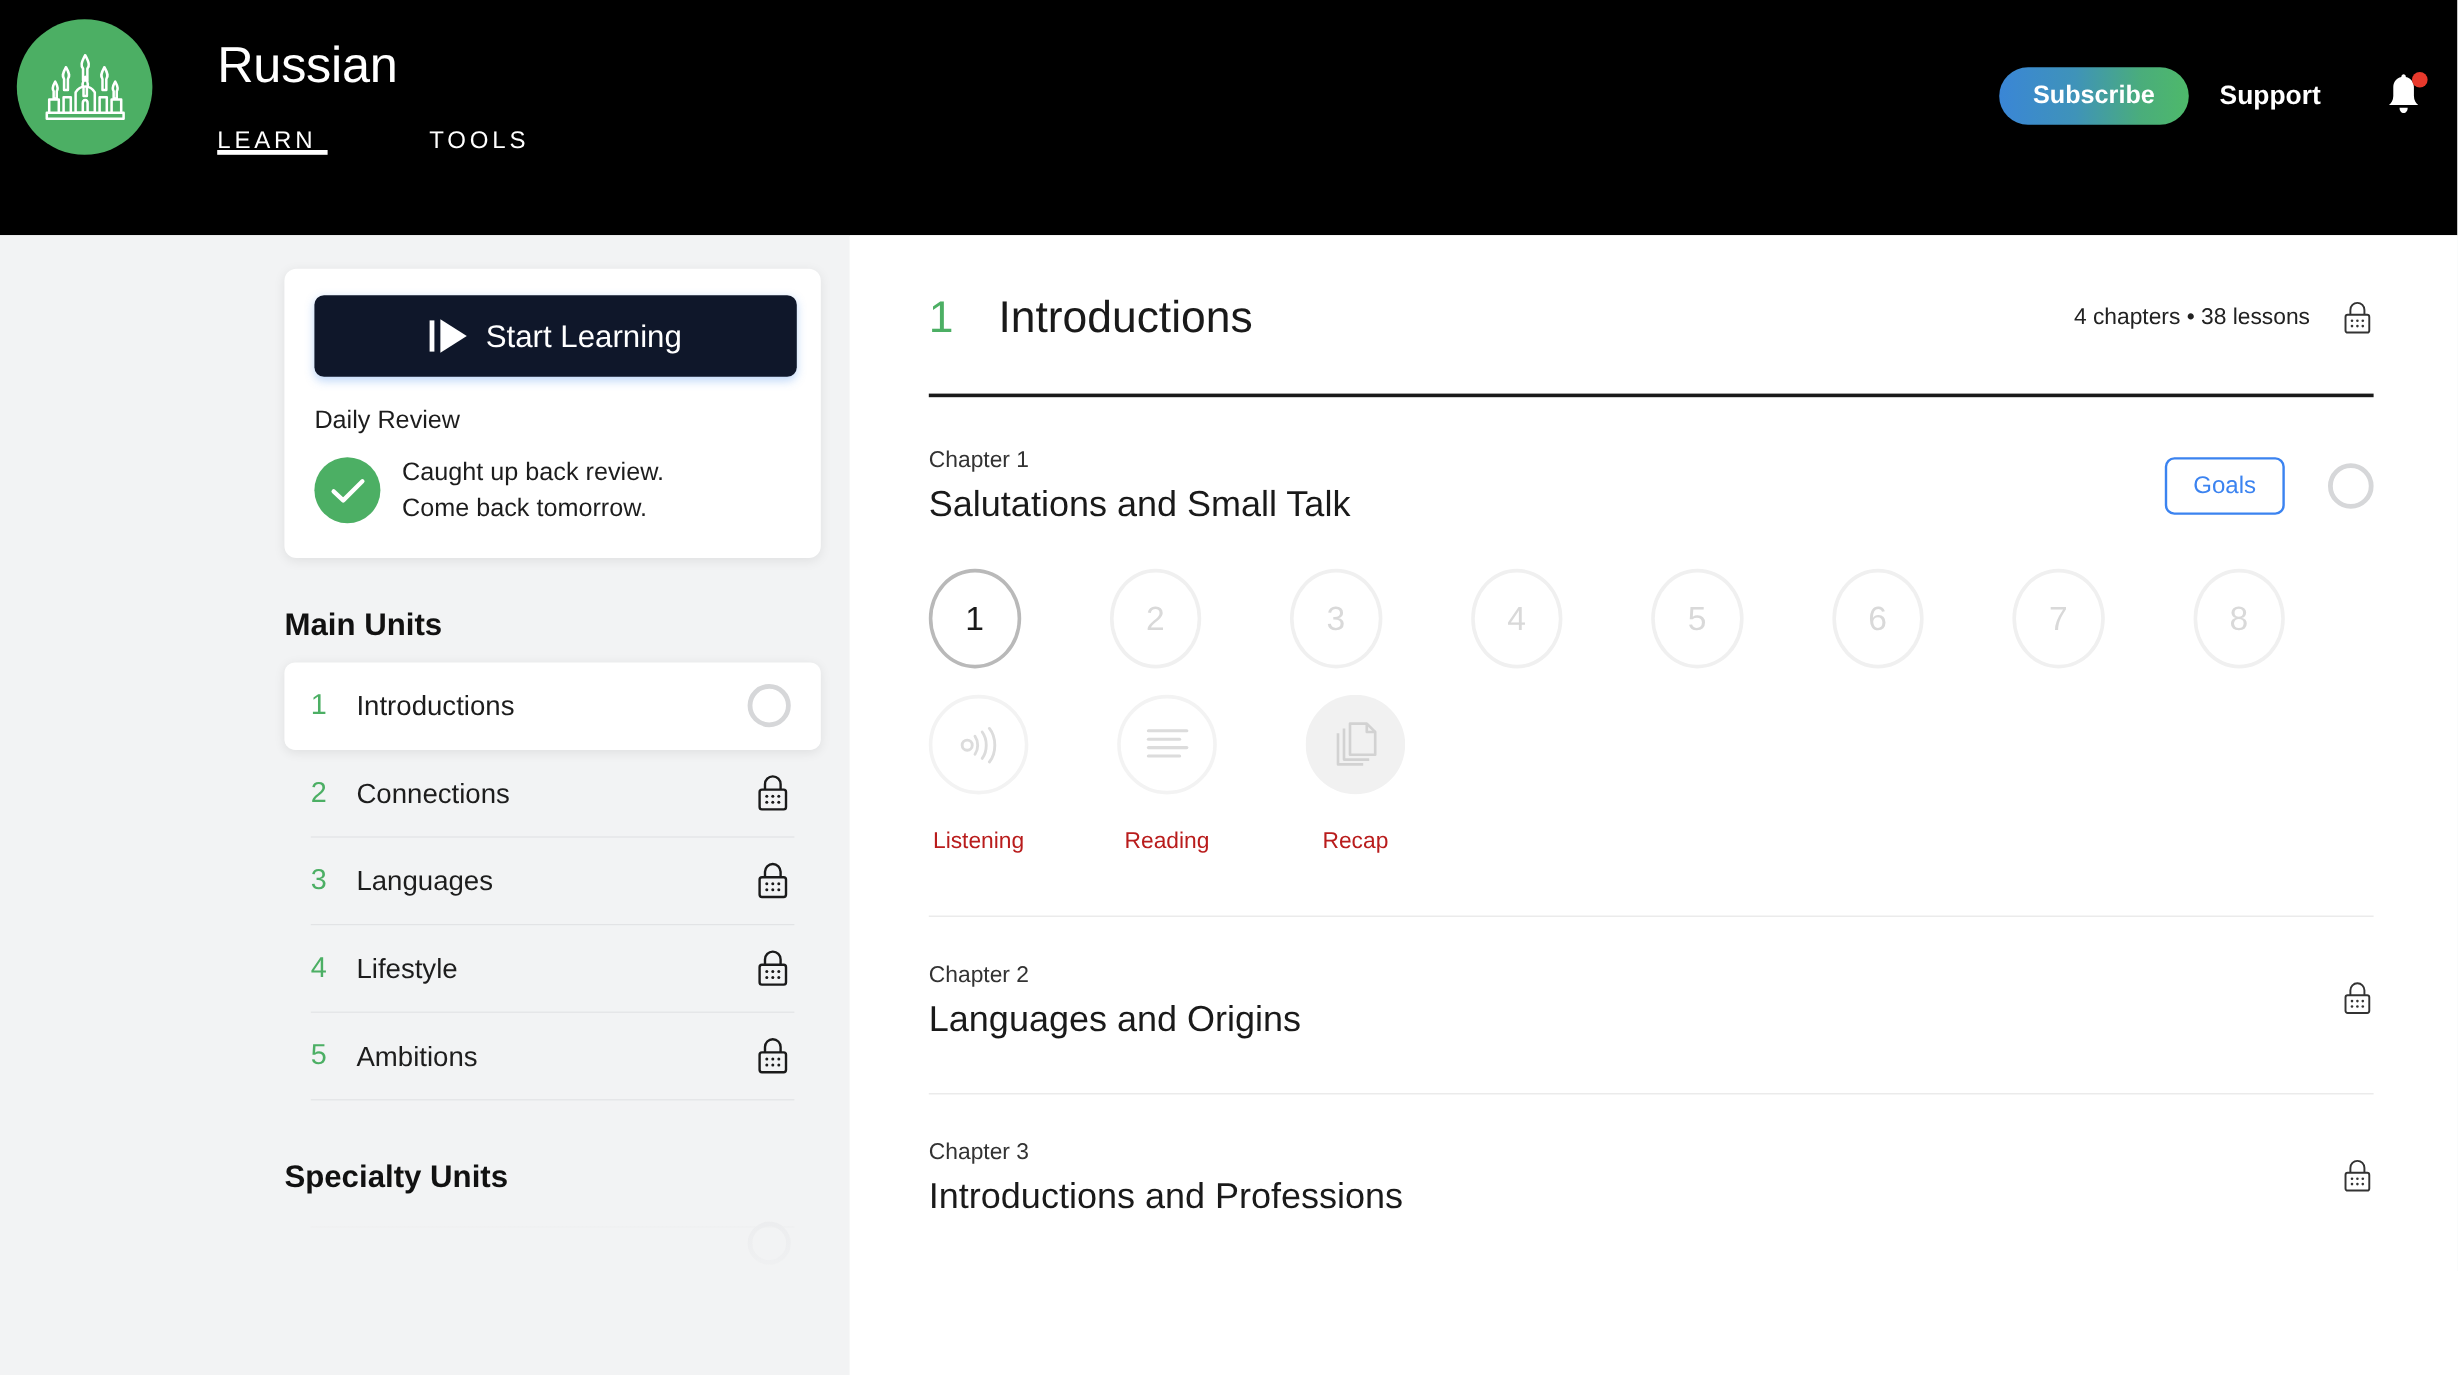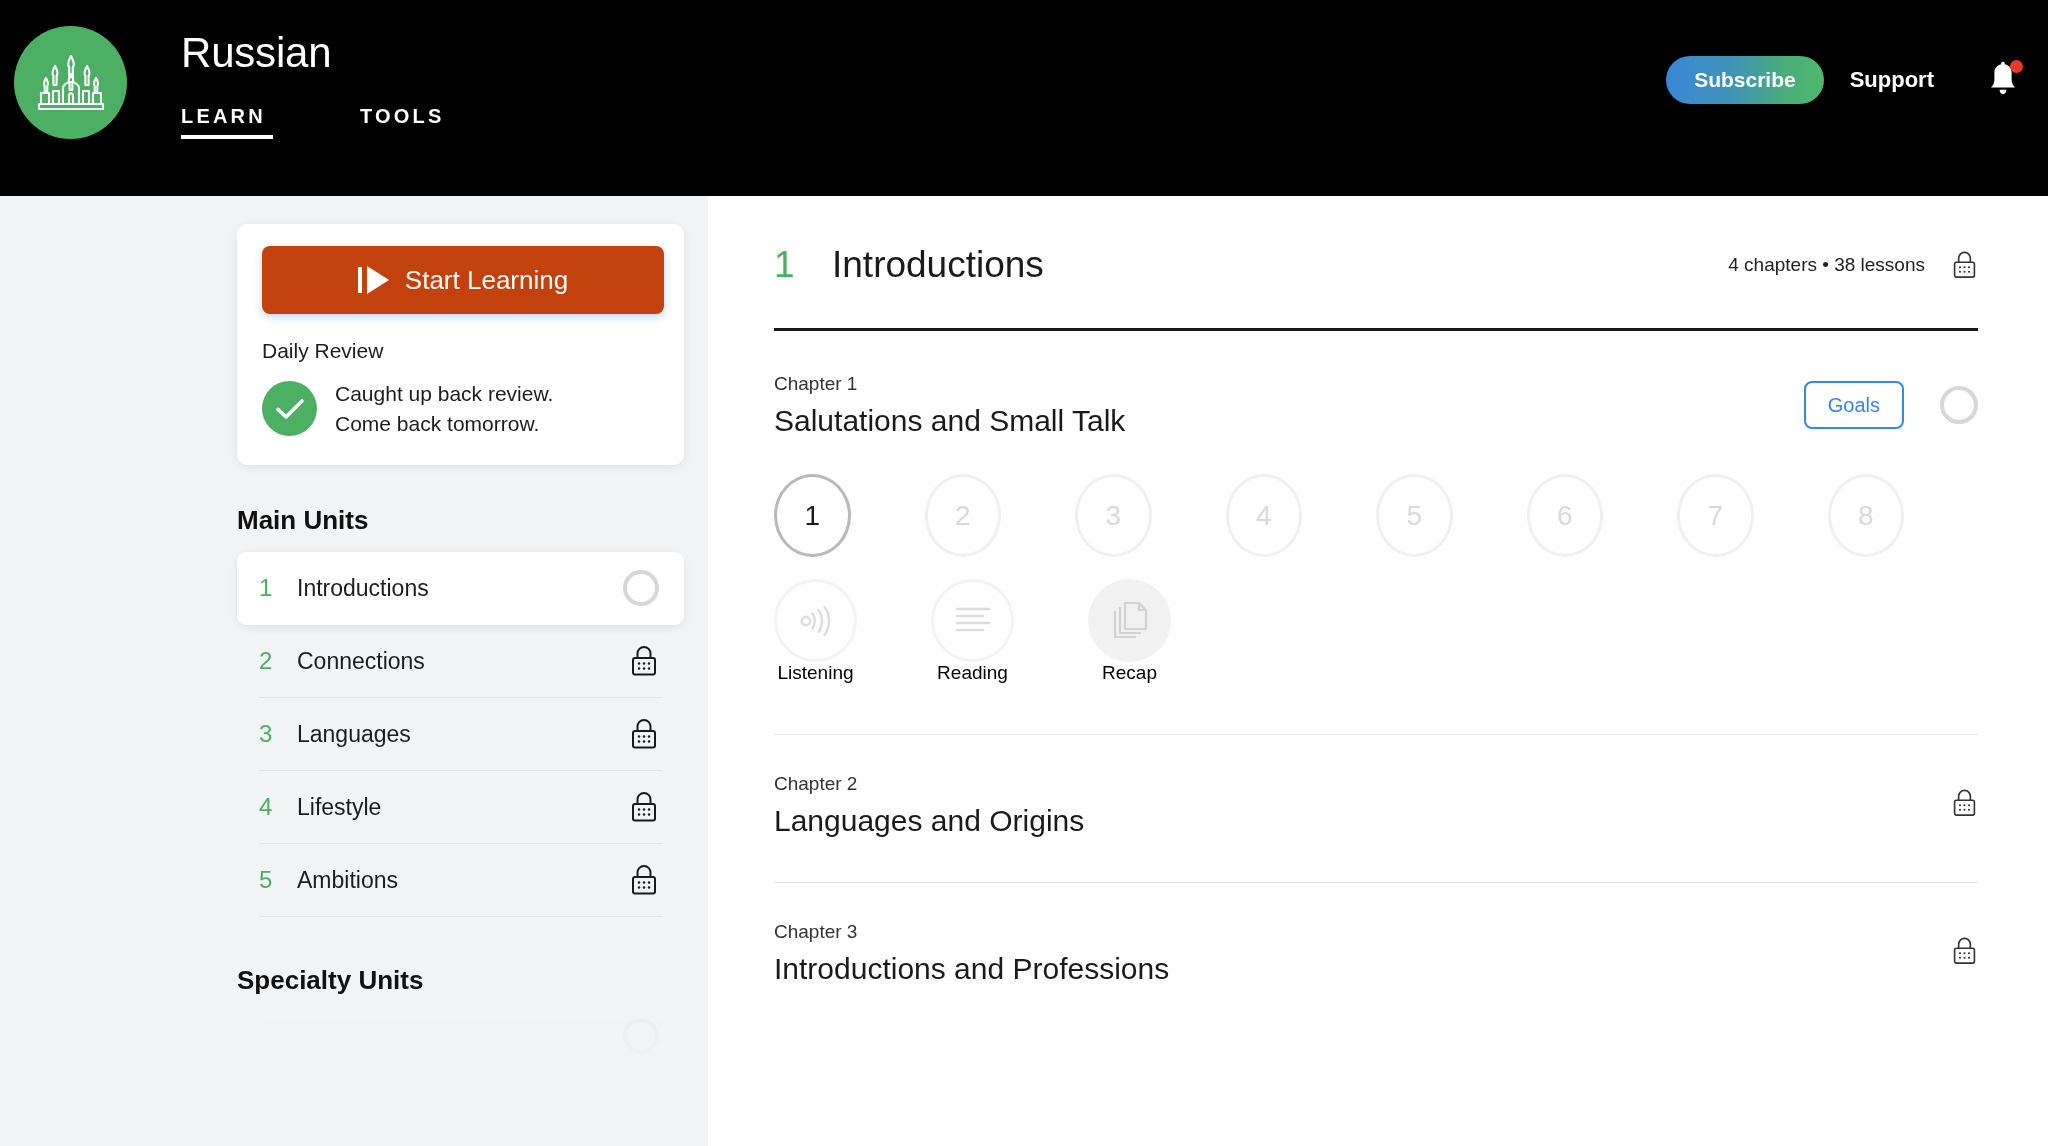--- a/index.html
+++ b/index.html
@@ -25,22 +25,22 @@
     display:flex; align-items:center; justify-content:center;
     flex: 0 0 auto;
   }
   .brand-text { margin-left: 54px; margin-top: 14px; }
   .brand-title {
     color:#fff; font-size: 42px; font-weight: 400; letter-spacing: -0.2px;
     line-height: 1.1;
   }
   .nav-tabs { display:flex; margin-top: 29px; }
   .nav-tab {
-    color:#ffffff; font-size: 20px; font-weight: 700; letter-spacing: 3.2px;
-    padding-bottom: 11px; margin-right: 94px; position: relative; cursor: pointer;
+    color:#ffffff; font-size: 20px; font-weight: 400; letter-spacing: 3.2px;
+    margin-right: 94px; position: relative; cursor: pointer;
   }
   .nav-tab.inactive { color:#ffffff; }
   .nav-tab.active::after {
     content:""; position:absolute; left:0; bottom:0; width: 92px; height: 4px; background:#ffffff;
   }
 
   .topbar-right {
     position:absolute; right: 28px; top: 56px;
     display:flex; align-items:center;
   }
@@ -68,21 +68,21 @@
   }
   .side-inner { padding: 28px 24px 0 237px; }
 
   .start-card {
     width: 447px; background:#ffffff; border-radius: 10px;
     box-shadow: 0 2px 10px rgba(0,0,0,0.08);
     padding: 22px 25px 26px 25px;
   }
   .start-btn {
     width: 402px; height: 68px; border-radius: 8px;
-    background: #c2410c; border:none; cursor:pointer;
+    background: #0f172a; border:none; cursor:pointer;
     display:flex; align-items:center; justify-content:center;
     box-shadow: 0 3px 8px rgba(74,144,234,0.35);
     color:#ffffff; font-size: 26px; font-weight: 400;
     font-family:"Liberation Sans", sans-serif;
   }
   .play-glyph { display:flex; align-items:center; margin-right: 16px; }
   .play-bar { width: 4px; height: 26px; background:#ffffff; margin-right: 5px; }
   .play-tri {
     width:0; height:0; border-left: 22px solid #ffffff;
     border-top: 14px solid transparent; border-bottom: 14px solid transparent;
@@ -171,21 +171,21 @@
   .lesson-circle.current { border-color:#b9b9b9; color:#1a1a1a; }
 
   .act-row { display:flex; margin-top: 22px; }
   .act-item { width: 83px; margin-right: 74px; text-align:center; cursor:pointer; }
   .act-circle {
     width: 83px; height: 83px; border-radius:50%;
     border: 3px solid #f3f3f3; background:#ffffff;
     display:flex; align-items:center; justify-content:center;
   }
   .act-circle.filled { border-color: transparent; background:#f1f1f1; }
-  .act-label { font-size: 19px; color:#000000; margin-top: 0; }
+  .act-label { font-size: 19px; color:#b91c1c; margin-top: 29px; }
 
   .rule-thin { height: 1px; background:#e6e6e6; margin-top: 50px; }
   .chapter-row-simple { padding-top: 38px; display:flex; align-items:flex-start; }
   .chapter-row-simple .chapter-titles { flex:1 1 auto; }
   .lock-right { padding-top: 14px; }
 
   svg { display:block; }
 </style>
 </head>
 <body>

